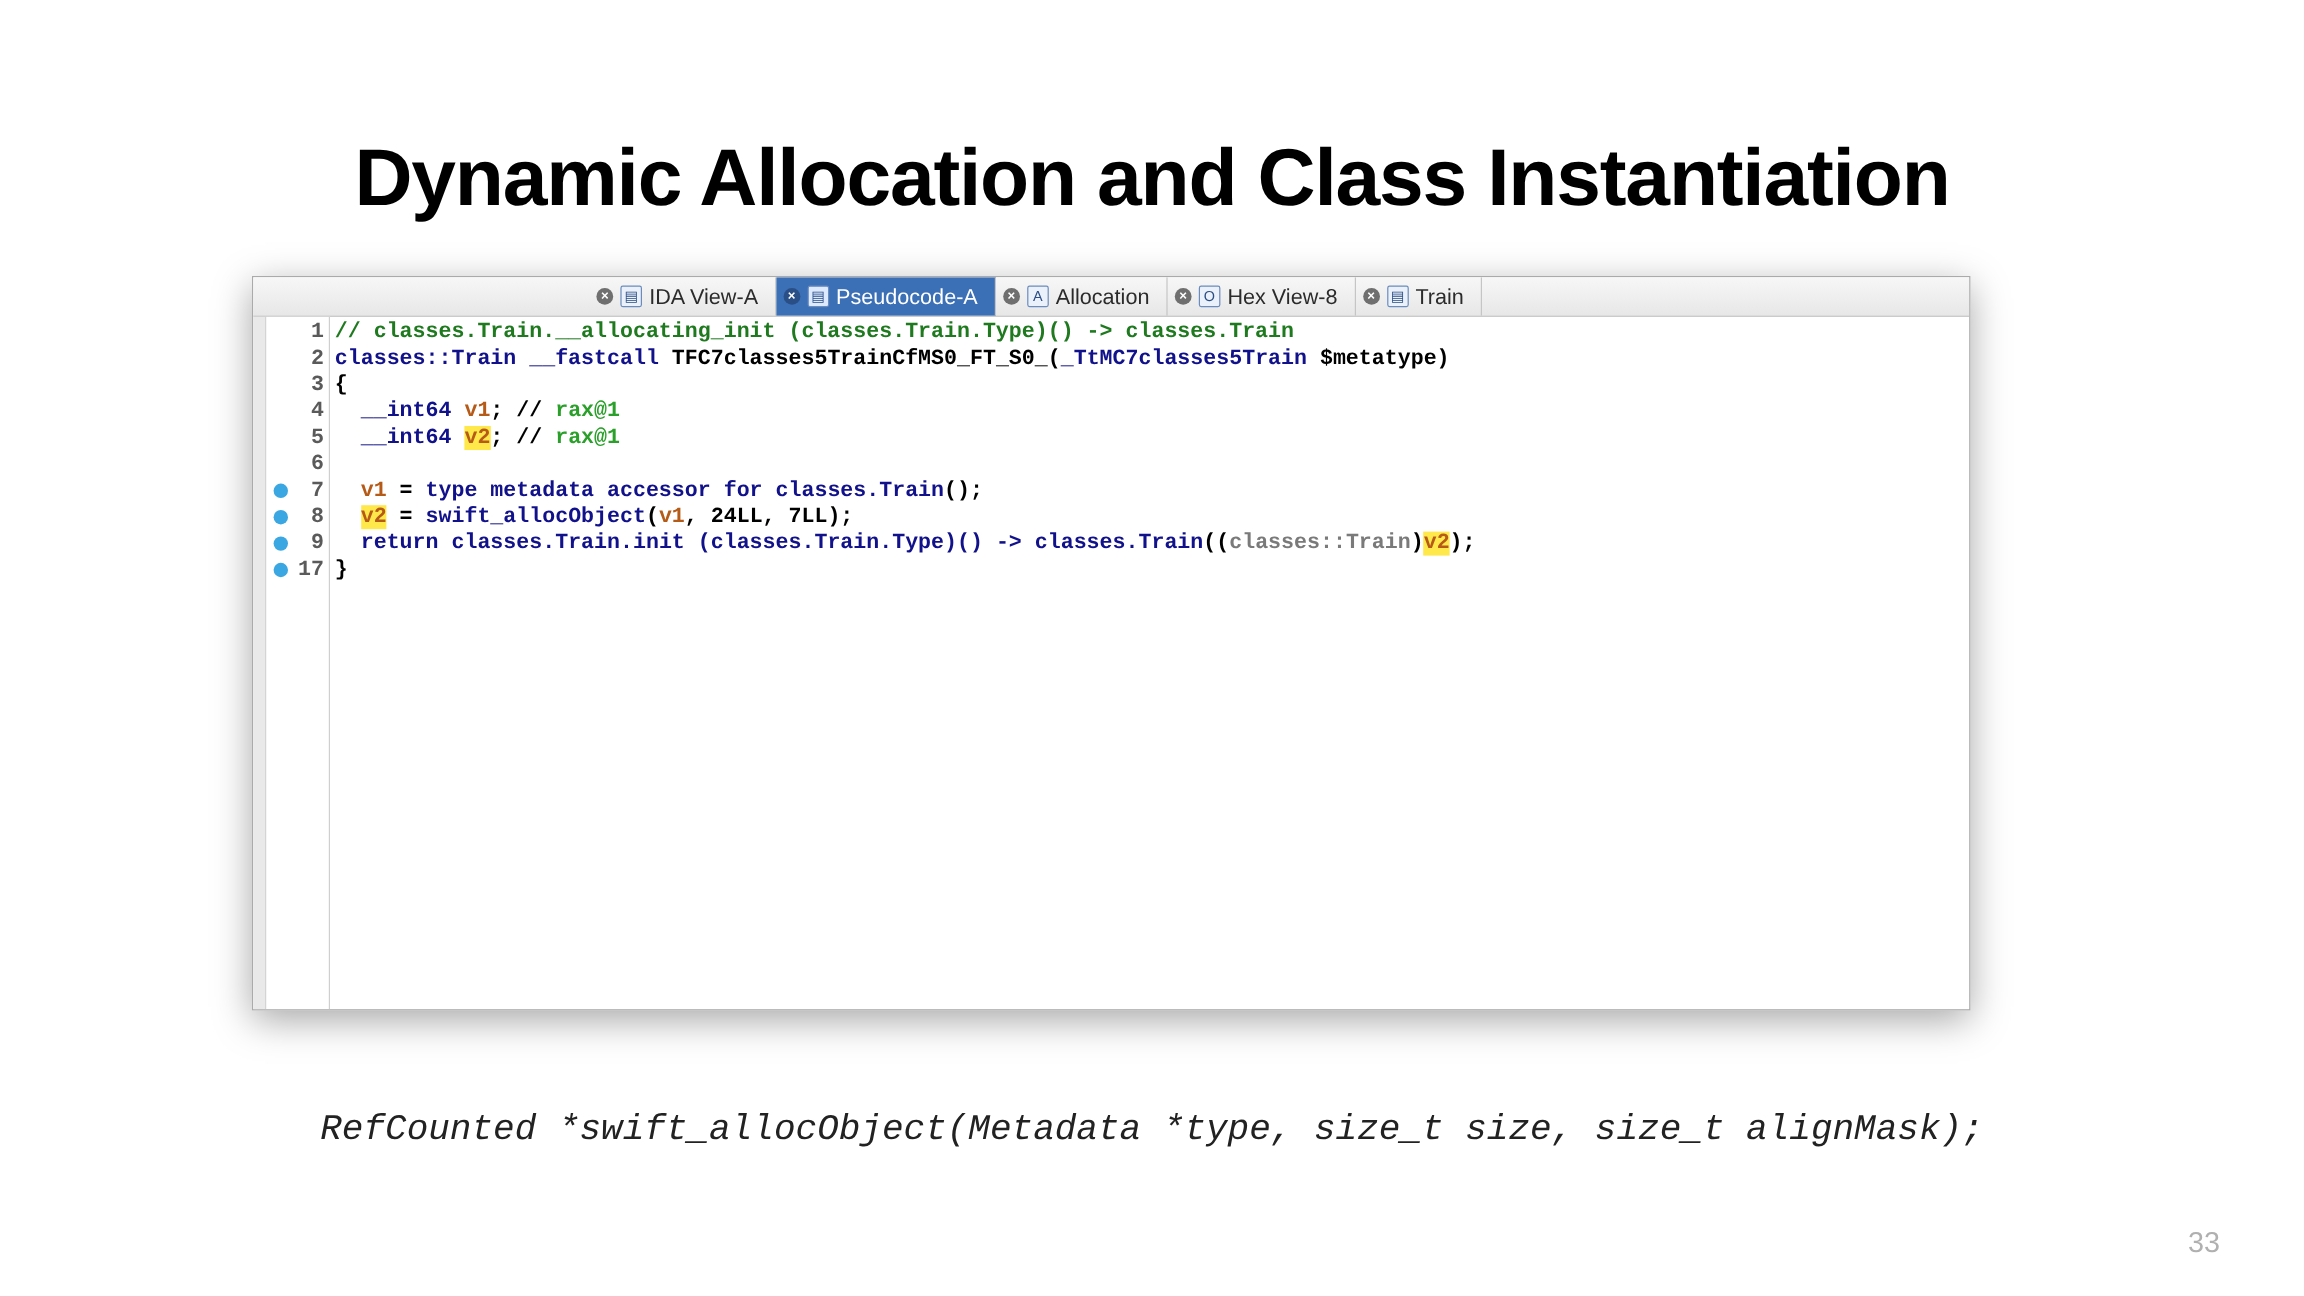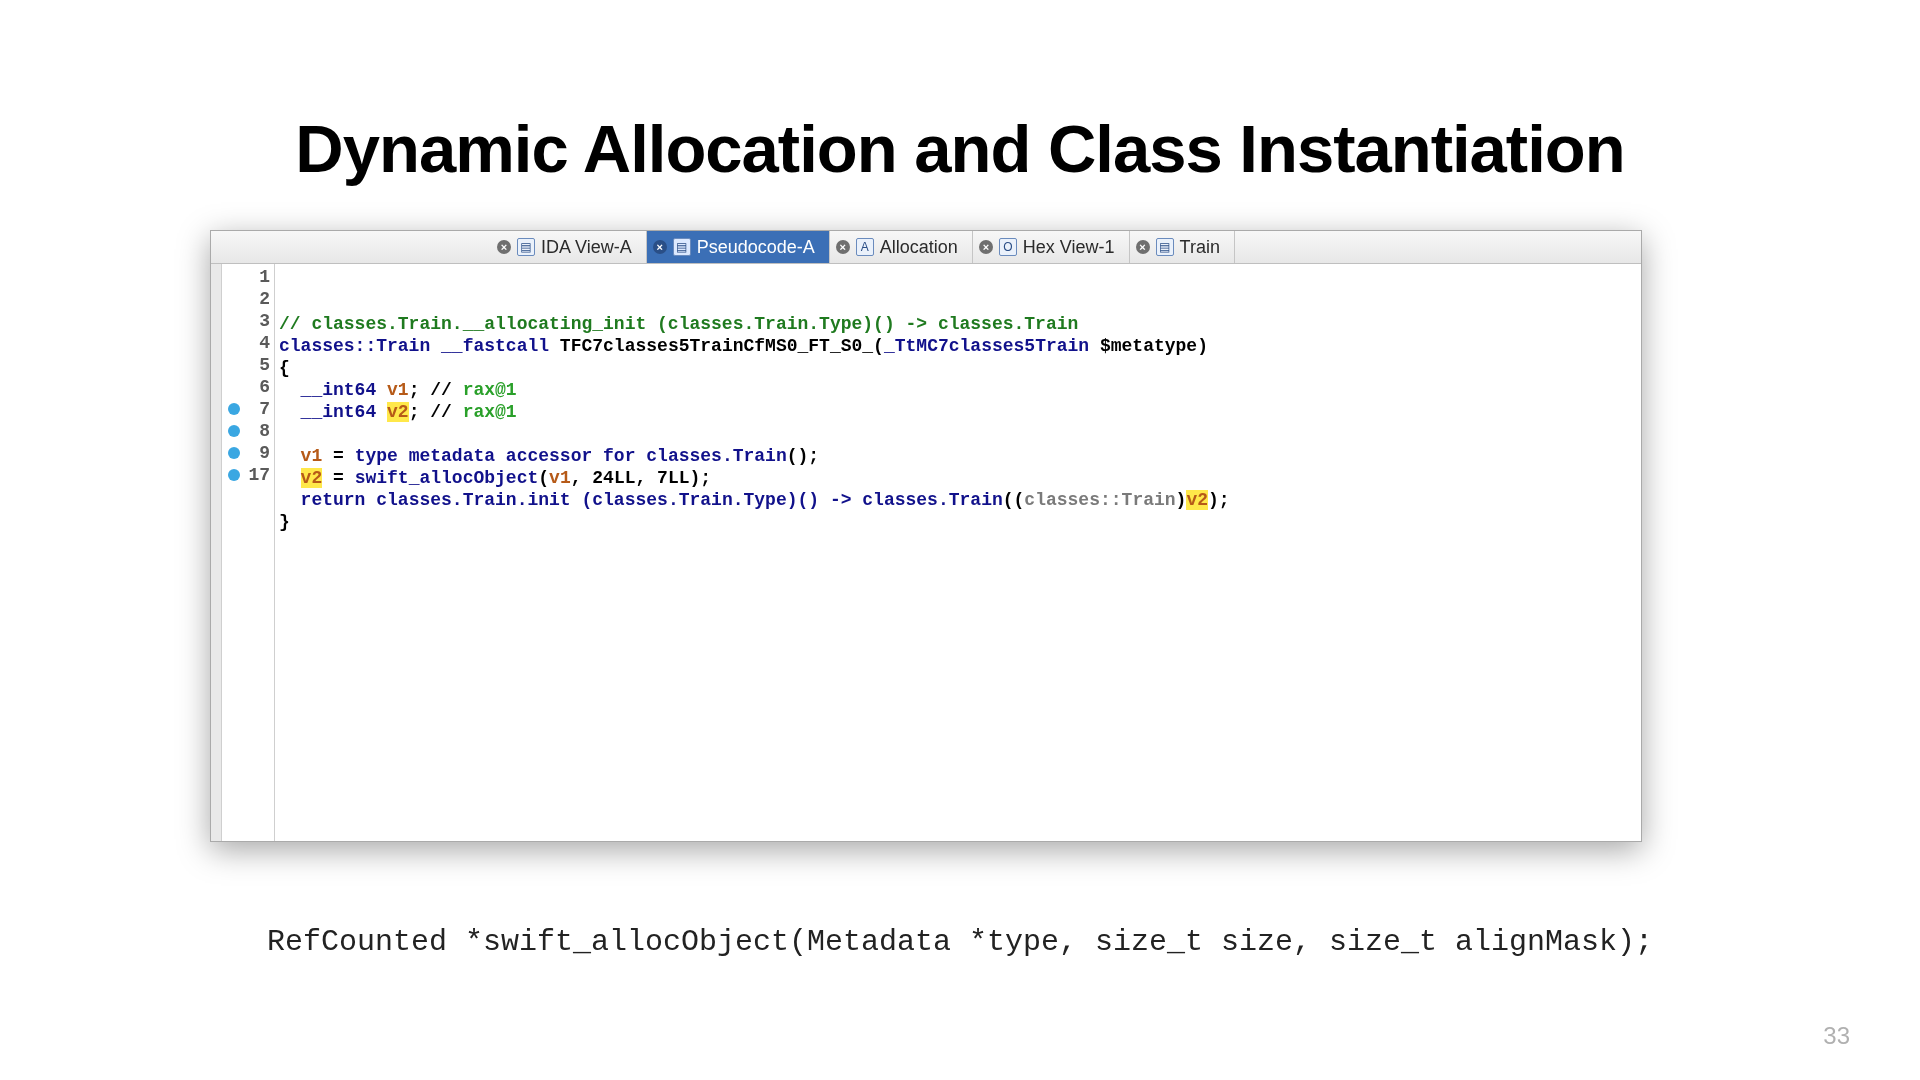--- a/index.html
+++ b/index.html
@@ -120,47 +120,47 @@
   .gline .dot {
     position: absolute;
     left: 6px;
     width: 12px;
     height: 12px;
     border-radius: 50%;
     background: #3aa7e2;
   }
   .code {
     flex: 1;
-    padding: 19px 4px;
+    padding: 2px 4px;
     font-family: "Courier New", monospace;
     font-size: 18px;
     font-weight: bold;
     line-height: 22px;
     white-space: pre;
     color: #000;
     overflow: hidden;
-    margin-top: 30px;
   }
   .c-comment { color: #1f7a1f; }
   .c-type    { color: #11118b; }
   .c-kw      { color: #11118b; }
   .c-func    { color: #11118b; }
   .c-var     { color: #b65a18; }
   .c-reg     { color: #2aa02a; }
   .c-cast    { color: #7a7a7a; }
   .hl        { background: #ffe84a; }
   .caption {
     position: absolute;
     top: 925px;
     left: 0;
     width: 100%;
     text-align: center;
     font-family: "Courier New", monospace;
     font-size: 30px;
     color: #222;
+    font-style: italic;
   }
   .pagenum {
     position: absolute;
     bottom: 30px;
     right: 70px;
     font-size: 24px;
     color: #b0b0b0;
   }
 </style>
 </head>
@@ -181,21 +181,21 @@
       <span>Pseudocode-A</span>
     </div>
     <div class="tab">
       <span class="close">×</span>
       <span class="ticon">A</span>
       <span>Allocation</span>
     </div>
     <div class="tab">
       <span class="close">×</span>
       <span class="ticon">O</span>
-      <span>Hex View-1</span>
+      <span>Hex View-8</span>
     </div>
     <div class="tab">
       <span class="close">×</span>
       <span class="ticon">▤</span>
       <span>Train</span>
     </div>
   </div>
 
   <div class="body">
     <div class="handle"></div>

